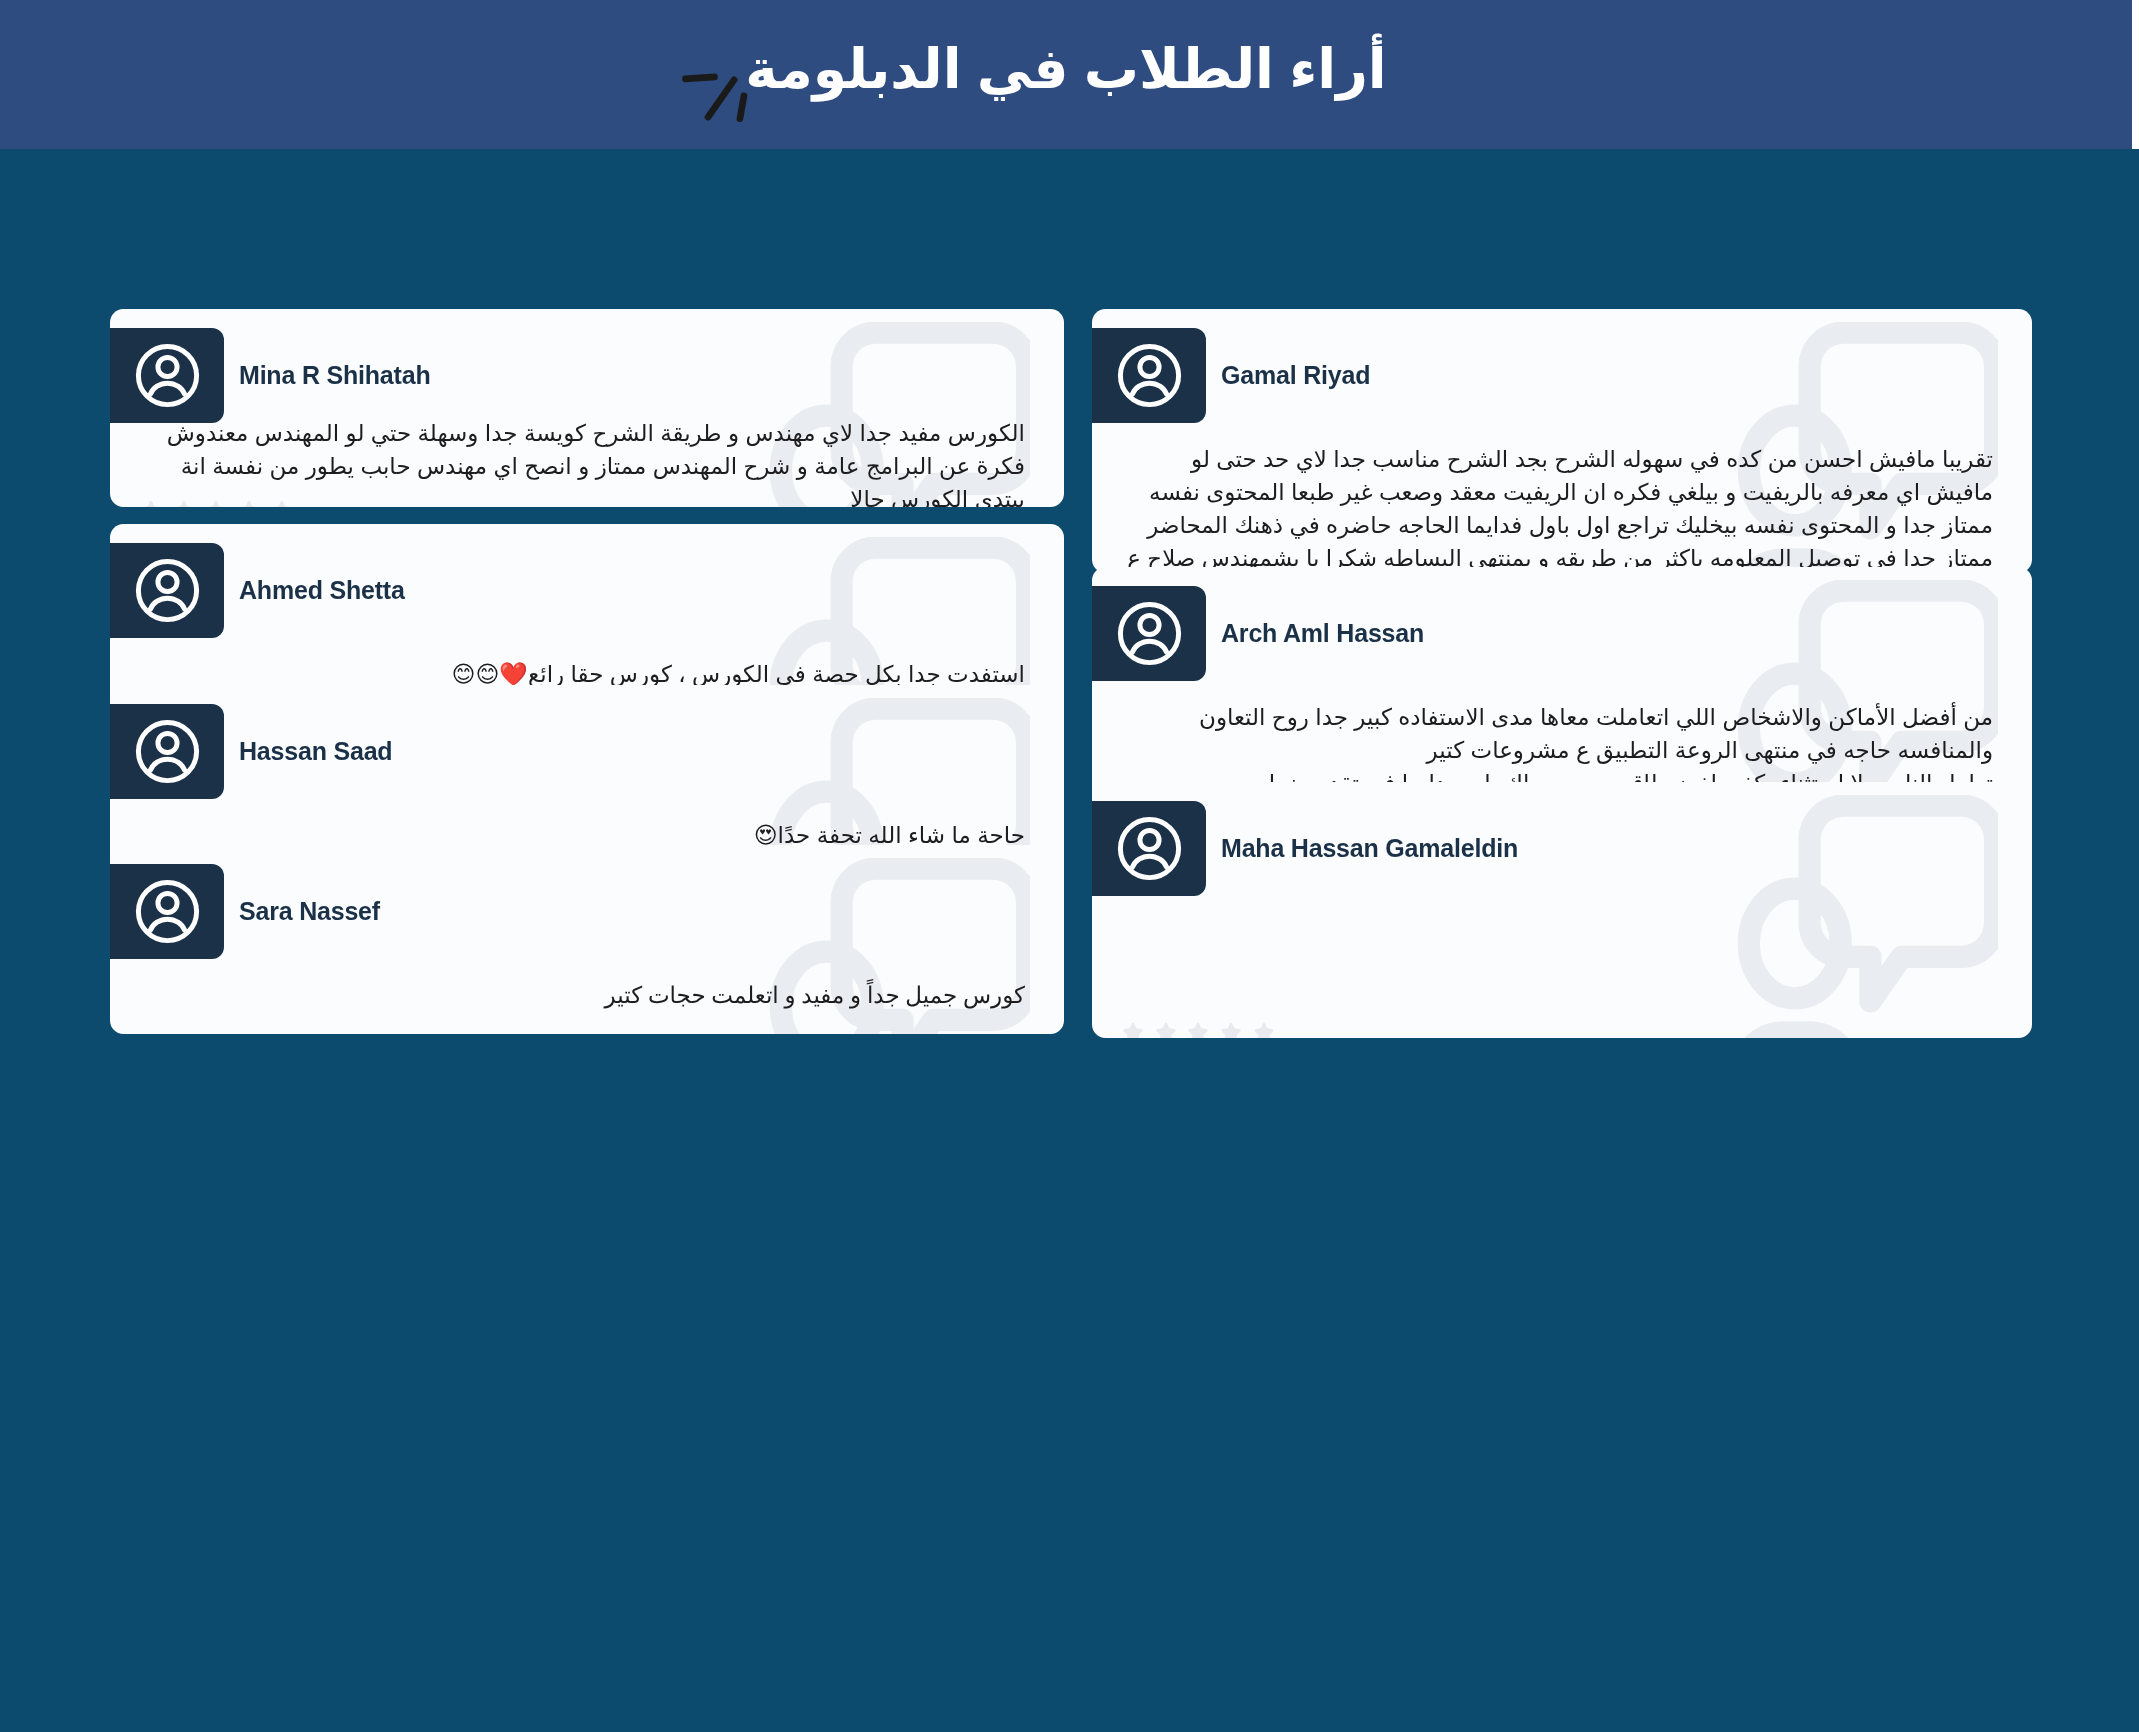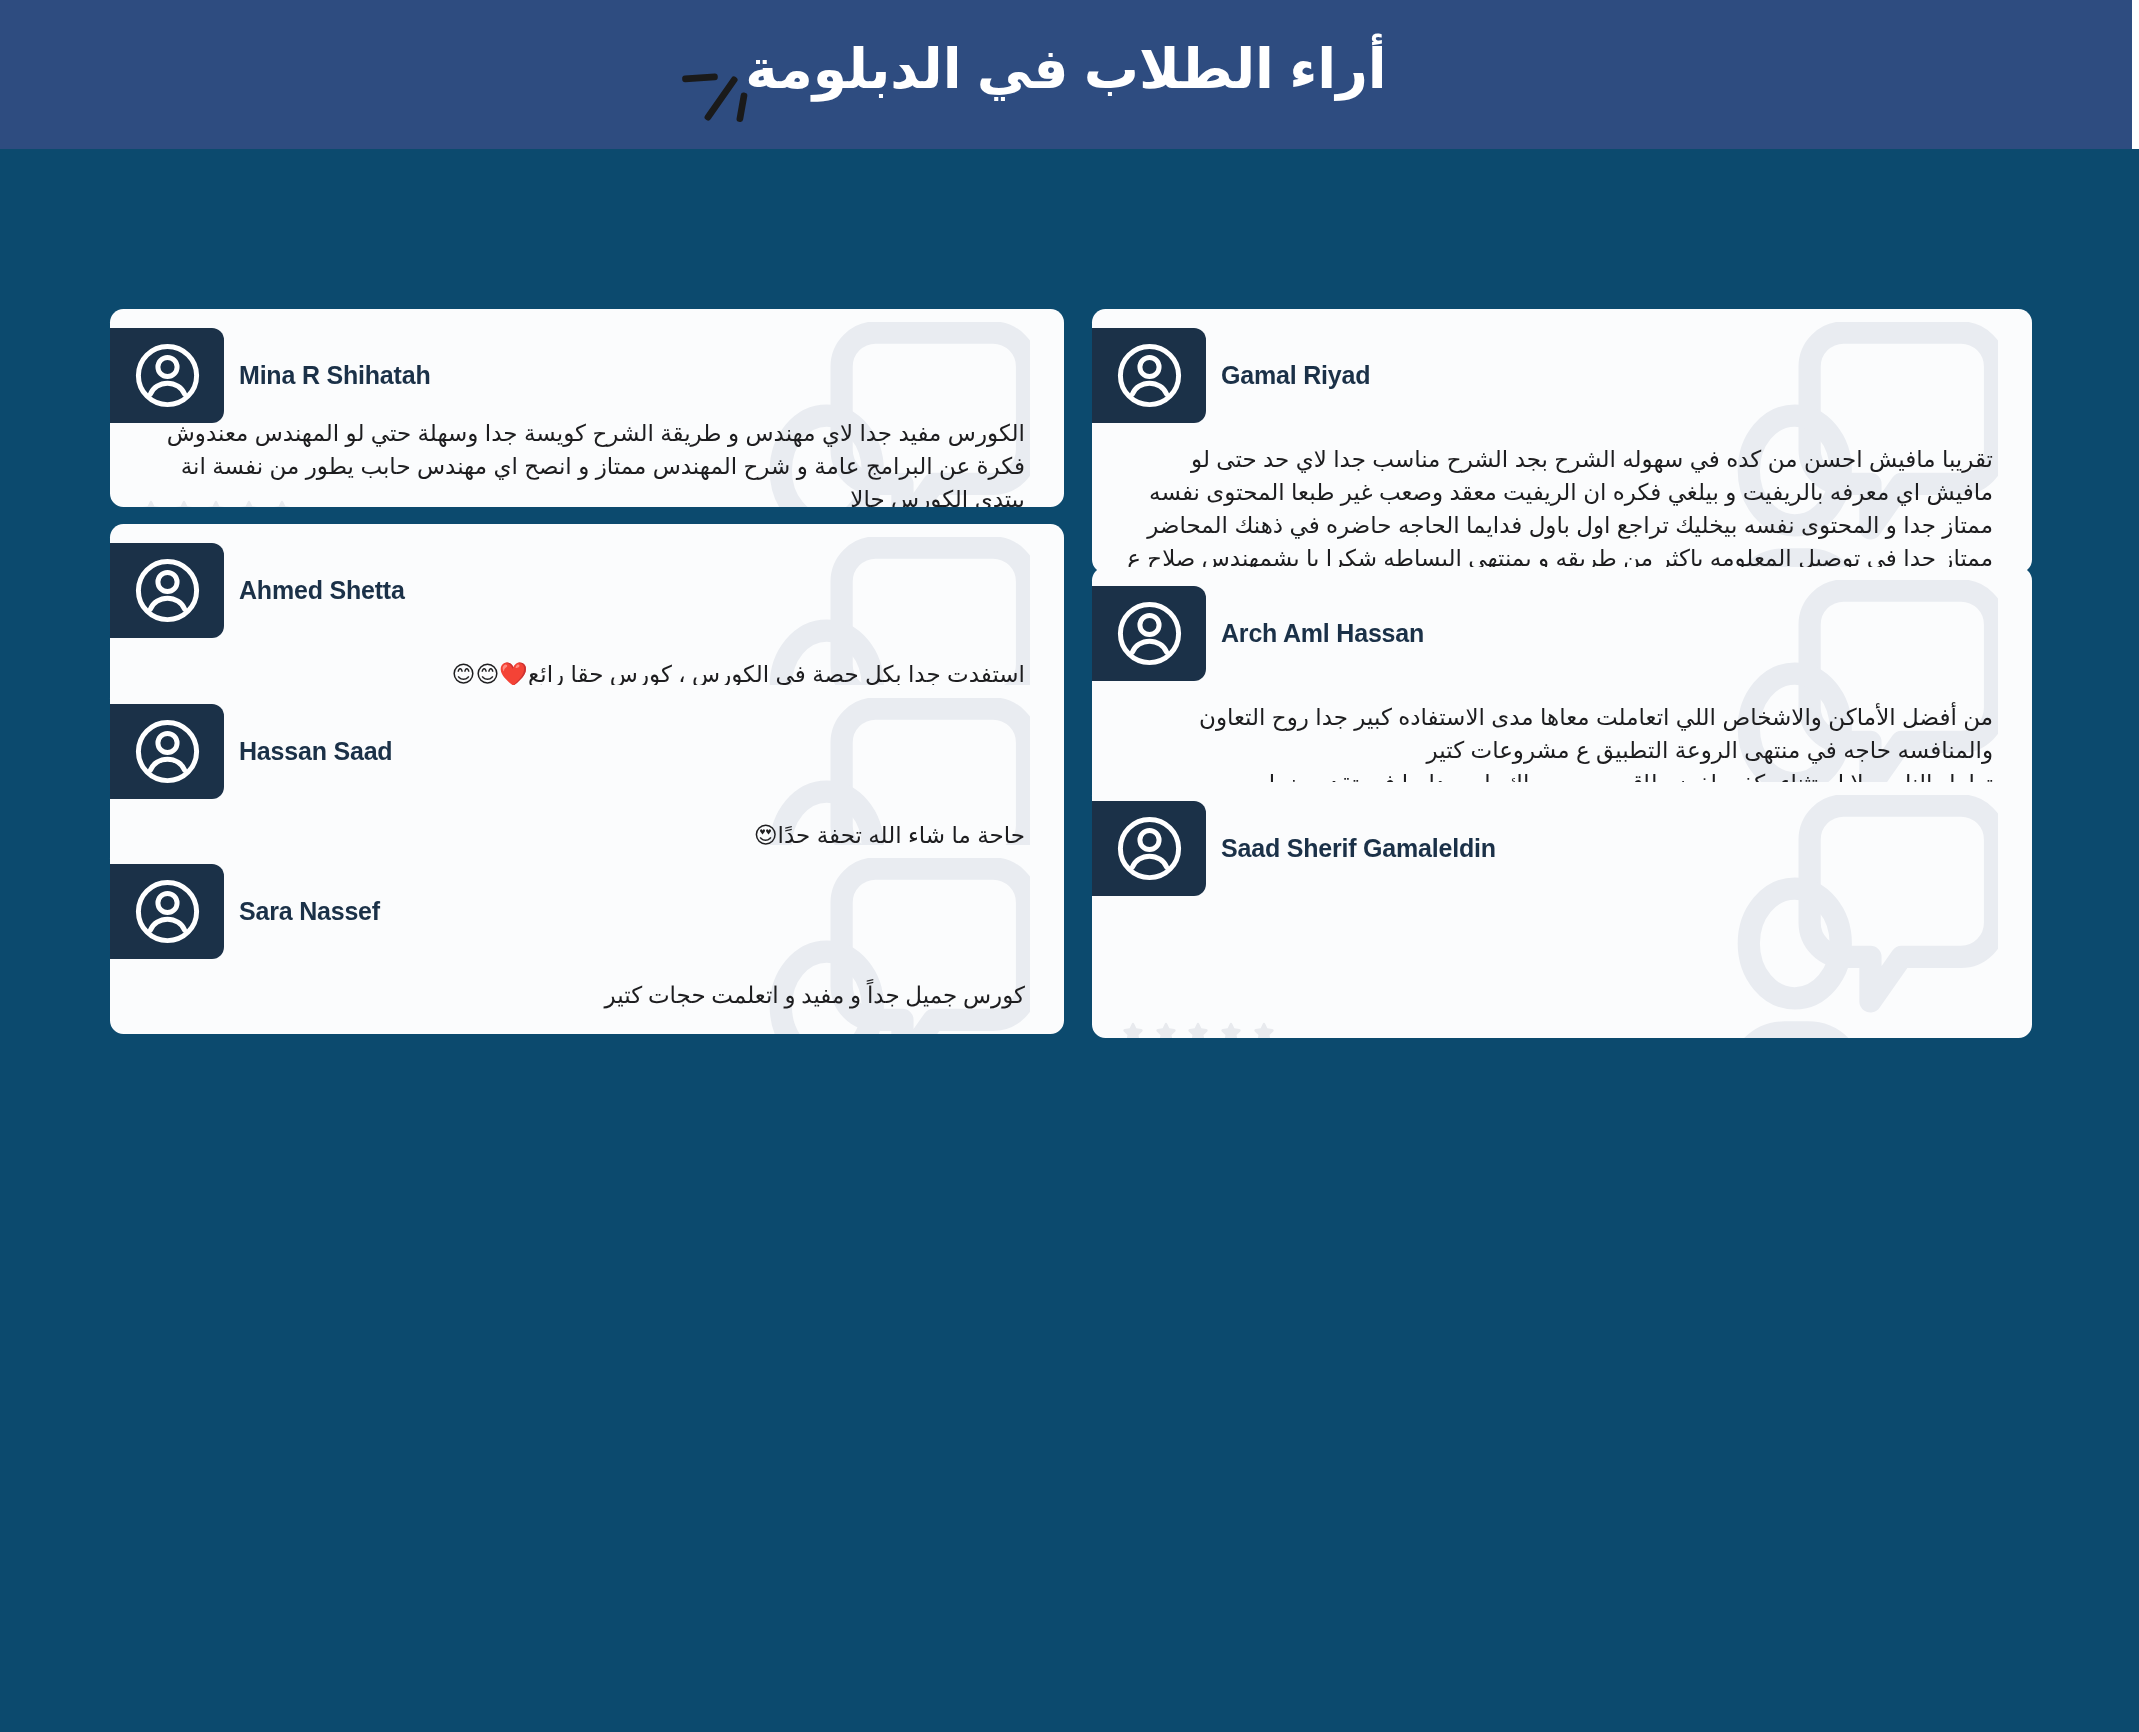--- a/index.html
+++ b/index.html
@@ -260,21 +260,21 @@
         <ellipse cx="86" cy="200" rx="62" ry="74" fill="none" stroke="#e9ecf1" stroke-width="30"></ellipse>
         <path d="M10 430 v-48 a62 62 0 0 1 62 -62 h32 a62 62 0 0 1 62 62 v48 a14 14 0 0 1 -14 14 h-128 a14 14 0 0 1 -14 -14 z" fill="none" stroke="#e9ecf1" stroke-width="30" stroke-linejoin="round"></path>
       </svg>
       <div class="badge">
         <svg viewBox="0 0 100 100">
           <circle cx="50" cy="50" r="41" fill="none" stroke="#ffffff" stroke-width="7"></circle>
           <circle cx="50" cy="38" r="13.5" fill="none" stroke="#ffffff" stroke-width="7"></circle>
           <path d="M26 76 a25.5 23 0 0 1 48 0" fill="none" stroke="#ffffff" stroke-width="7" stroke-linecap="round"></path>
         </svg>
       </div>
-      <div class="uname">Saad Sherif Gamaleldin</div>
+      <div class="uname">Maha Hassan Gamaleldin</div>
       <div class="stars" style="top:238px;">
         <svg viewBox="0 0 24 24">
             <path d="M12 2.6c.5 0 .9.3 1.1.8l2 4.3 4.6.6c1.2.2 1.6 1.5.8 2.3l-3.4 3.2.9 4.7c.2 1.2-.9 2-1.9 1.4L12 17.6l-4.1 2.3c-1 .6-2.1-.2-1.9-1.4l.9-4.7-3.4-3.2c-.8-.8-.4-2.1.8-2.3l4.6-.6 2-4.3c.2-.5.6-.8 1.1-.8z" fill="#e8eaee"></path>
           </svg>
         <svg viewBox="0 0 24 24">
             <path d="M12 2.6c.5 0 .9.3 1.1.8l2 4.3 4.6.6c1.2.2 1.6 1.5.8 2.3l-3.4 3.2.9 4.7c.2 1.2-.9 2-1.9 1.4L12 17.6l-4.1 2.3c-1 .6-2.1-.2-1.9-1.4l.9-4.7-3.4-3.2c-.8-.8-.4-2.1.8-2.3l4.6-.6 2-4.3c.2-.5.6-.8 1.1-.8z" fill="#e8eaee"></path>
           </svg>
         <svg viewBox="0 0 24 24">
             <path d="M12 2.6c.5 0 .9.3 1.1.8l2 4.3 4.6.6c1.2.2 1.6 1.5.8 2.3l-3.4 3.2.9 4.7c.2 1.2-.9 2-1.9 1.4L12 17.6l-4.1 2.3c-1 .6-2.1-.2-1.9-1.4l.9-4.7-3.4-3.2c-.8-.8-.4-2.1.8-2.3l4.6-.6 2-4.3c.2-.5.6-.8 1.1-.8z" fill="#e8eaee"></path>
           </svg>

